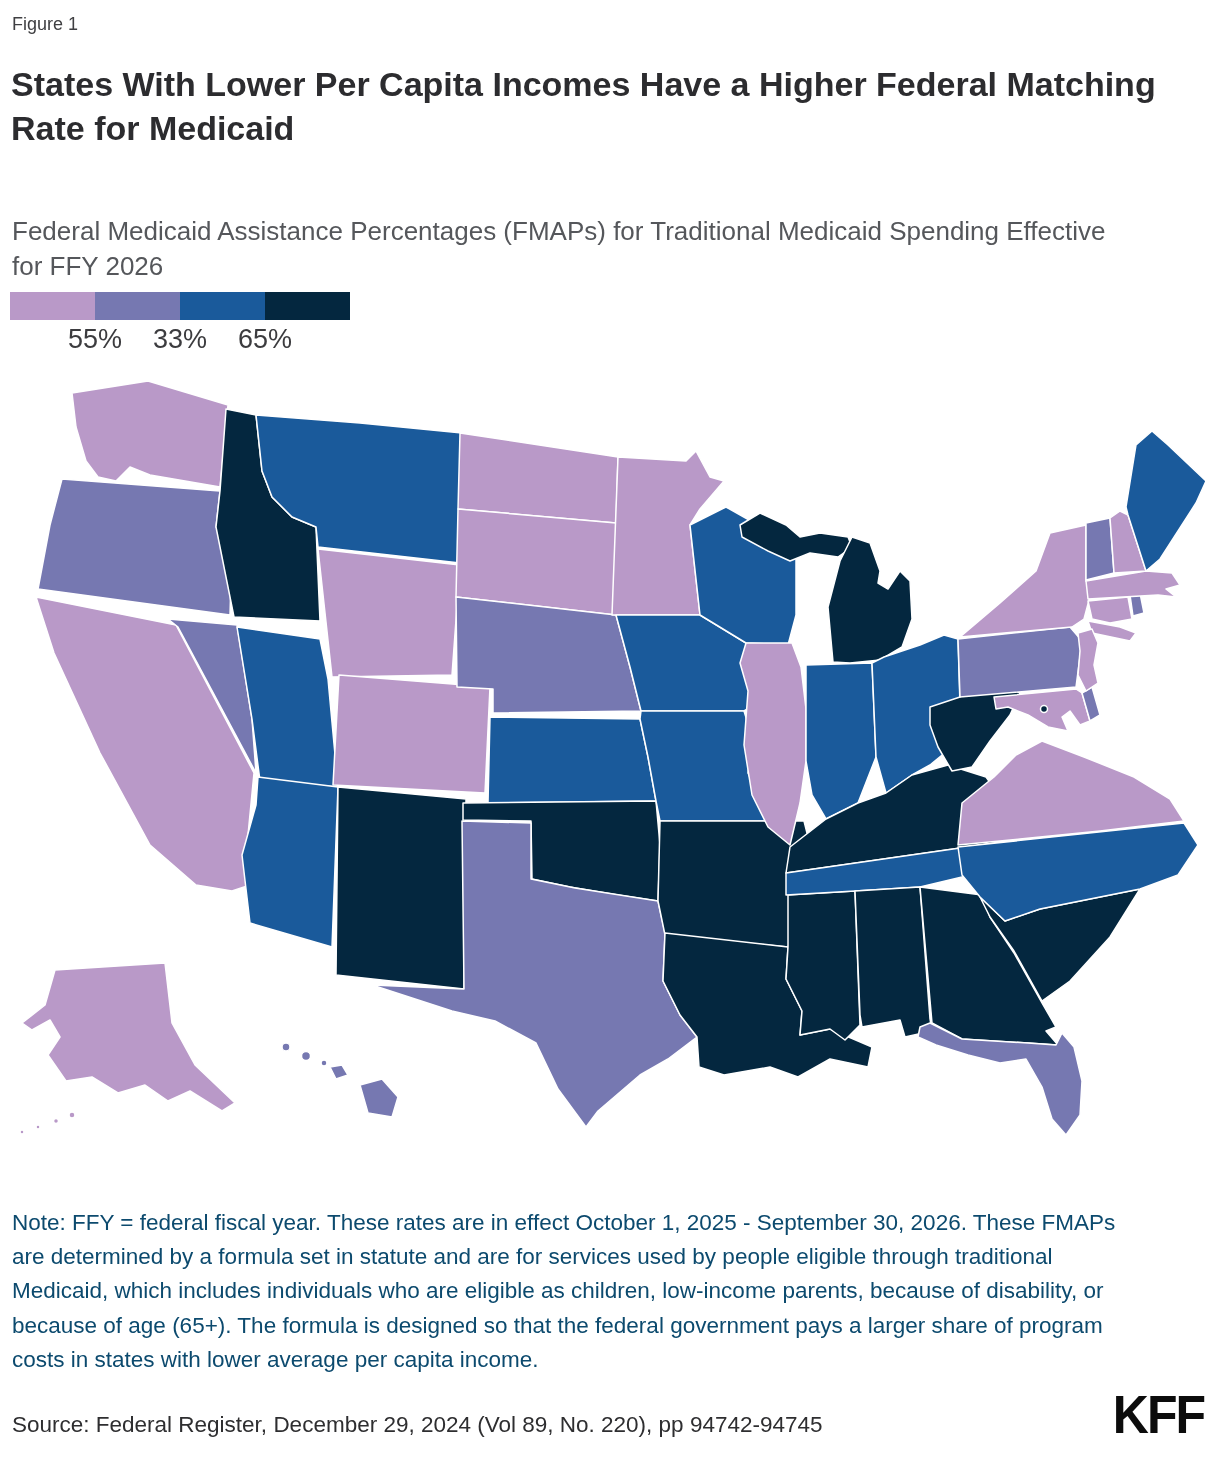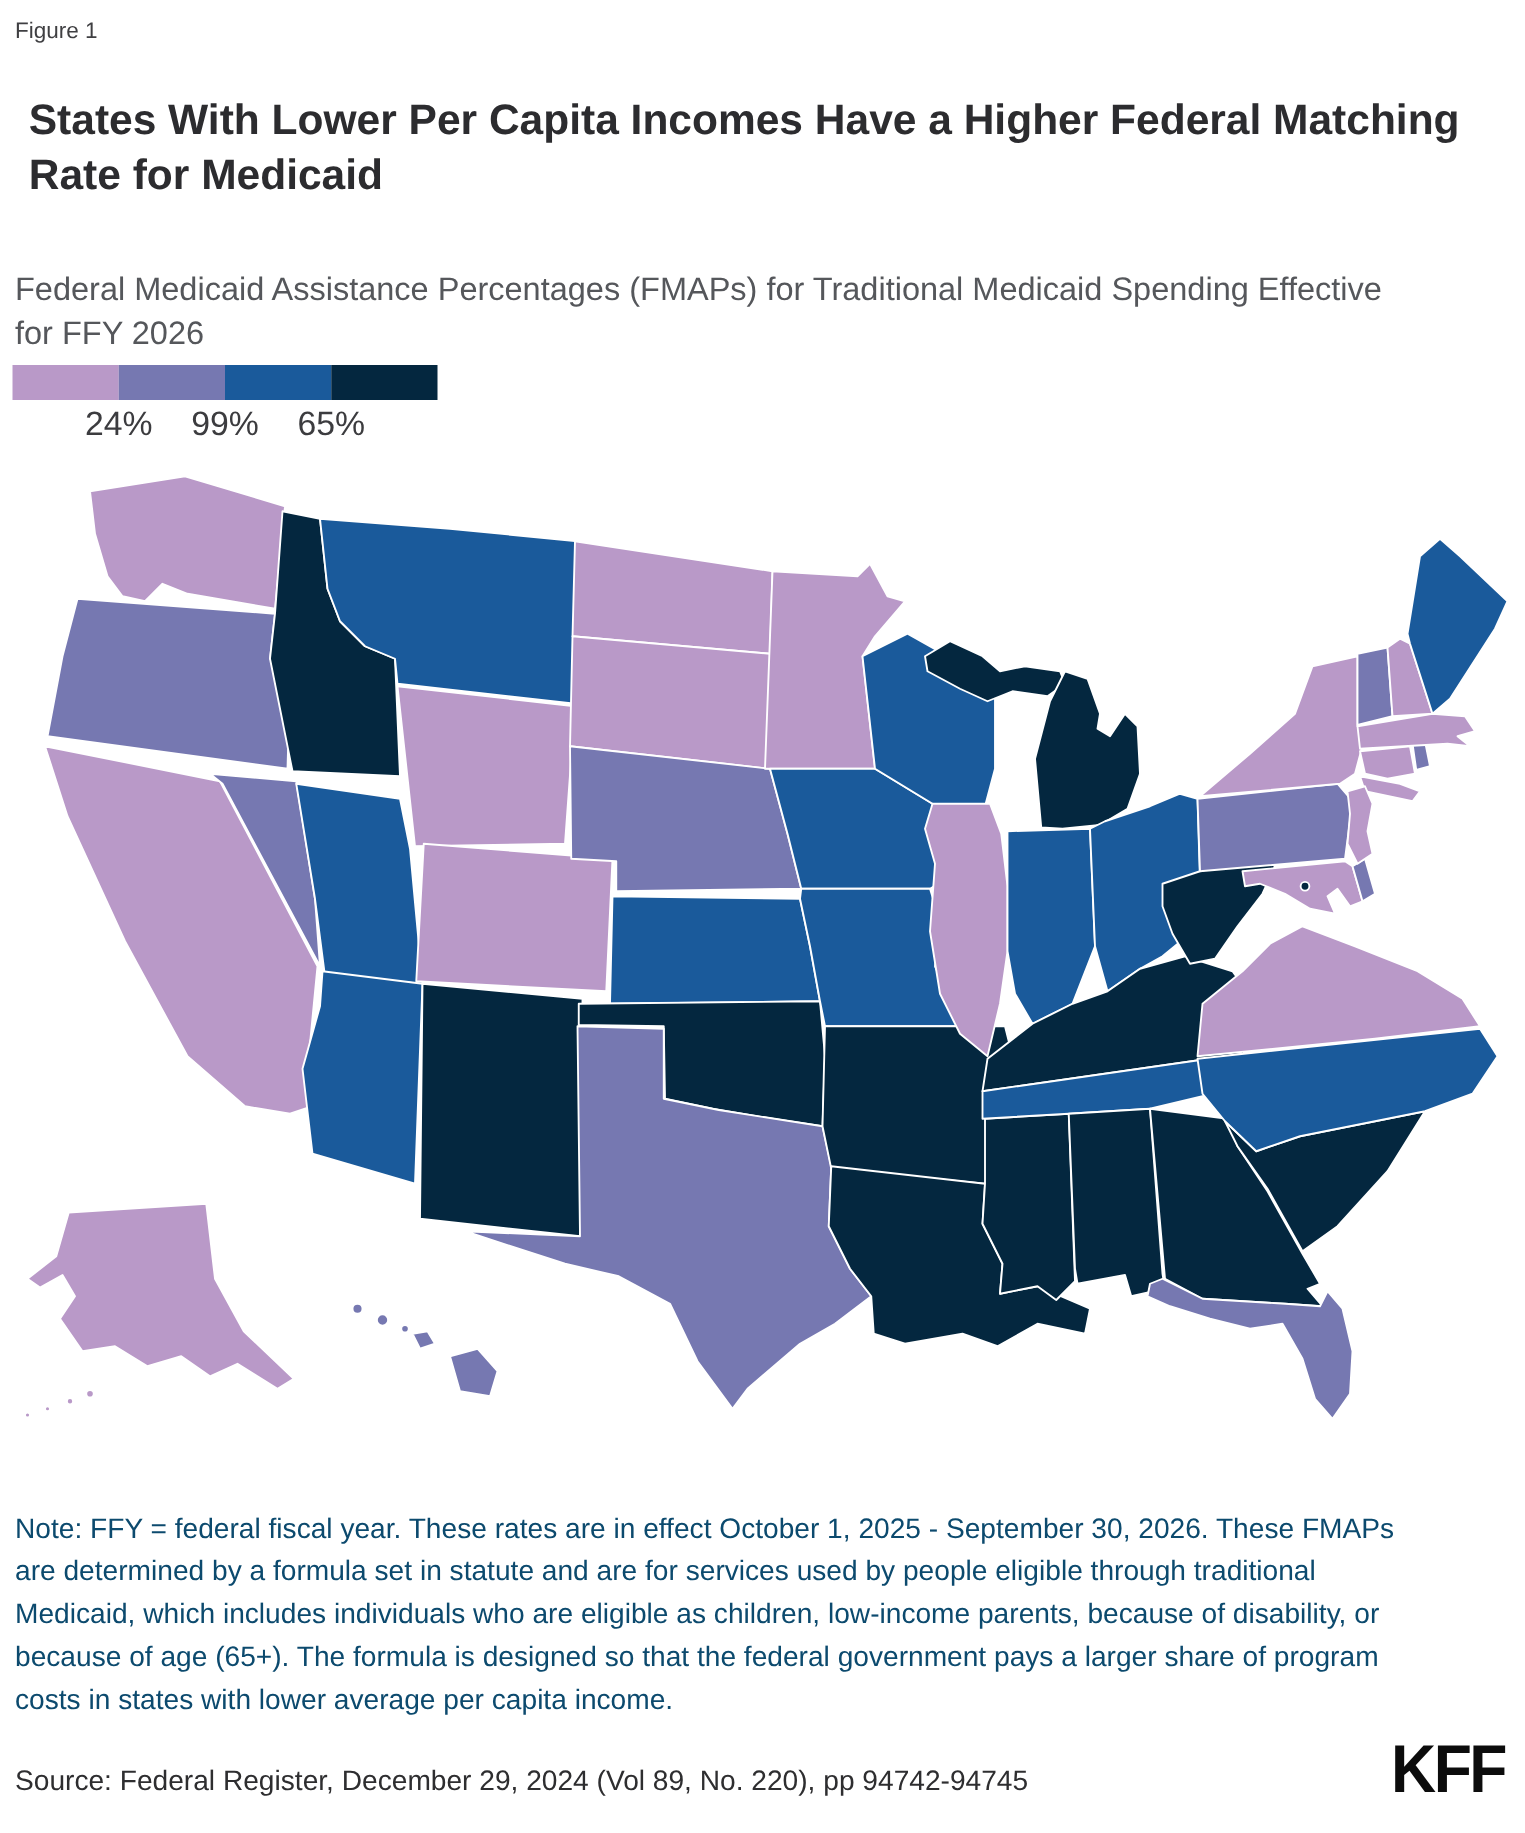--- a/index.html
+++ b/index.html
@@ -16,32 +16,32 @@
   #map-wrap{left:0;top:375px;width:1220px;height:820px;}
   #note-text{left:12px;top:1206px;width:1120px;font-size:22.5px;line-height:1.52;color:#0c4a6e;}
   #source-text{left:12px;top:1412px;width:960px;font-size:22.5px;color:#2e2e30;}
   #kff-logo{right:16px;top:1386px;font-size:50px;font-weight:900;letter-spacing:-2px;color:#0c0c0c;transform:scaleY(1.08);}
   svg .state{stroke:#ffffff;stroke-width:1.5;stroke-linejoin:round;}
 </style>
 </head>
 <body>
 
 <div class="abs" id="figure-label">Figure 1</div>
-<h1 class="abs" id="page-title" style="margin:12px">States With Lower Per Capita Incomes Have a Higher Federal Matching Rate for Medicaid</h1>
+<h1 class="abs" id="page-title" style="margin:0">States With Lower Per Capita Incomes Have a Higher Federal Matching Rate for Medicaid</h1>
 <div class="abs" id="page-subtitle">Federal Medicaid Assistance Percentages (FMAPs) for Traditional Medicaid Spending Effective for FFY 2026</div>
 
 <div class="abs" id="legend">
   <div class="swatch-row">
     <div class="swatch" style="background: rgb(185, 153, 200);"></div>
     <div class="swatch" style="background: rgb(118, 120, 177);"></div>
     <div class="swatch" style="background: rgb(26, 90, 155);"></div>
     <div class="swatch" style="background: rgb(4, 39, 63);"></div>
   </div>
-  <span class="tick" id="tick-0">24%</span>
-  <span class="tick" id="tick-1">99%</span>
+  <span class="tick" id="tick-0">55%</span>
+  <span class="tick" id="tick-1">33%</span>
   <span class="tick" id="tick-2">65%</span>
 </div>
 
 <div class="abs" id="map-wrap">
 <svg width="1220" height="820" viewBox="0 0 1220 820" xmlns="http://www.w3.org/2000/svg">
   <g id="states">
     <path class="state" d="M72,18 L148,6 L228,30 L220,112 L150,100 L130,92 L116,106 L98,102 L86,86 L76,52 Z" fill="#b999c8"></path>
     <path class="state" d="M62,104 L220,116 L216,152 L232,170 L230,240 L38,214 L50,150 Z" fill="#7678b1"></path>
     <path class="state" d="M36,222 L176,250 L254,398 L248,460 L262,506 L232,516 L196,510 L150,470 L100,378 L54,278 Z" fill="#b999c8"></path>
     <path class="state" d="M168,244 L237,250 L252,344 L256,398 L178,252 Z" fill="#7678b1"></path>

